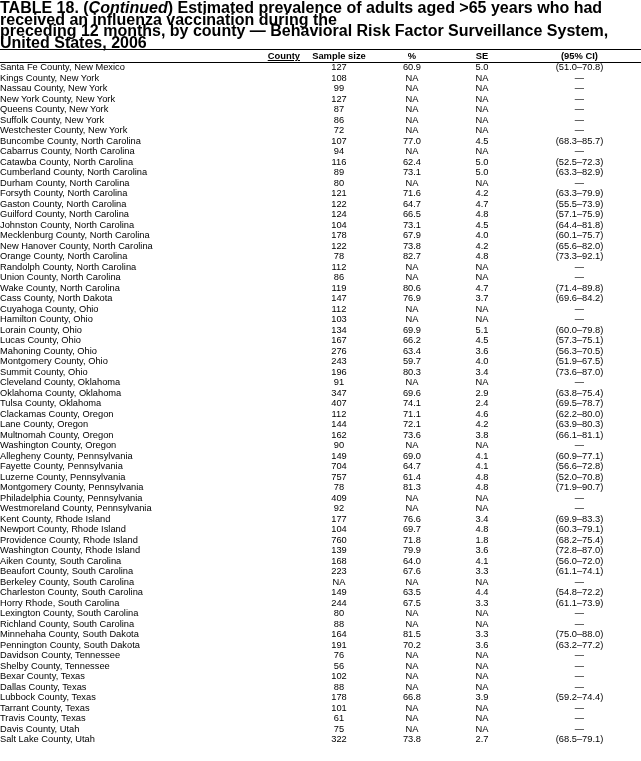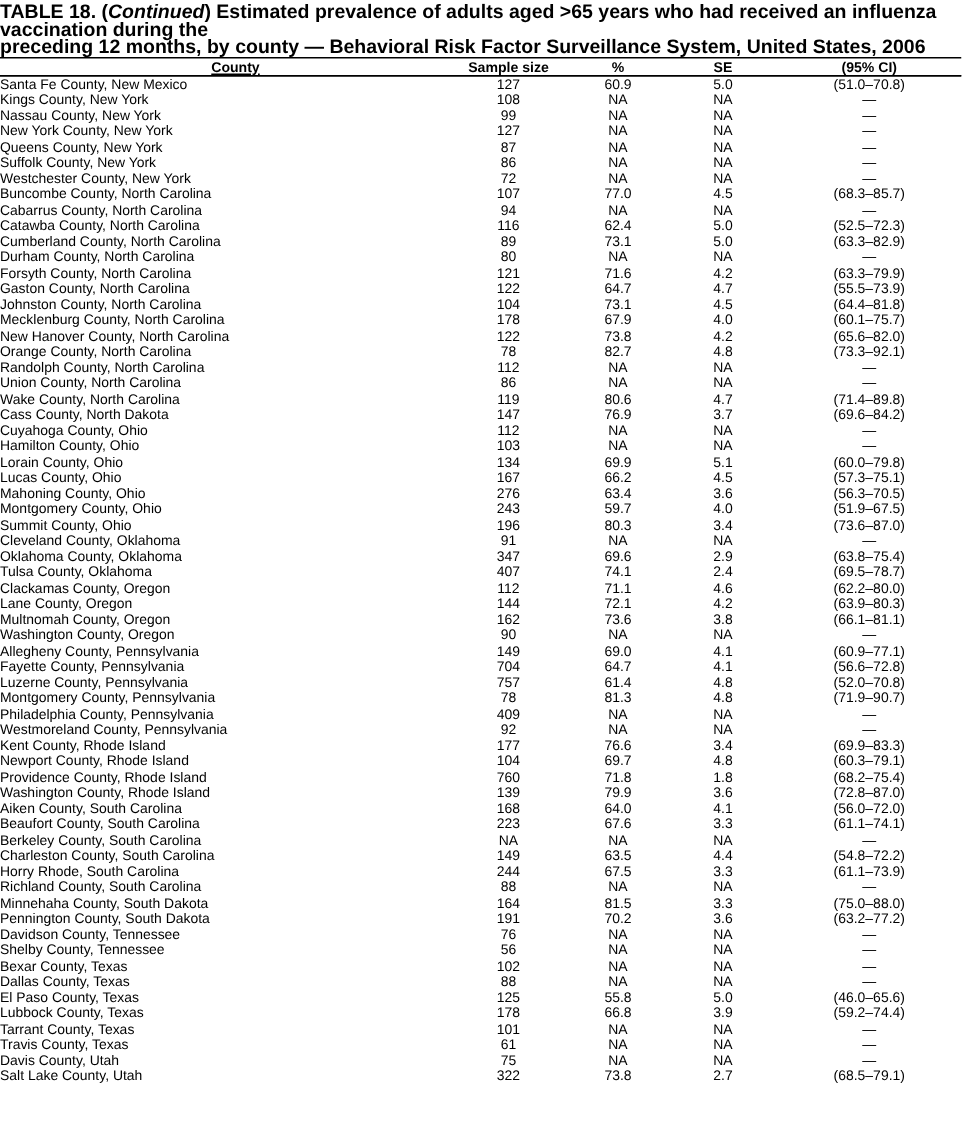--- a/index.html
+++ b/index.html
@@ -13,21 +13,21 @@
     font-family: "Liberation Sans", sans-serif;
     color: #000000;
     overflow: hidden;
   }
   .page {
     width: 641px;
     padding: 0;
     box-sizing: border-box;
   }
   .caption {
-    font-size: 13px;
+    font-size: 16px;
     font-weight: bold;
     line-height: 11.5px;
     padding: 2px 0 1px 0;
     margin: 0 0 0 0;
   }
   .caption .ital {
     font-style: italic;
   }
   table.data {
     width: 641px;
@@ -38,21 +38,21 @@
   }
   table.data thead th {
     font-weight: bold;
     font-size: 9.4px;
     border-top: 1.4px solid #000;
     border-bottom: 1px solid #000;
     padding: 1px 0 1px 0;
     white-space: nowrap;
   }
   table.data thead th.col-county {
-    text-align: center;
+    text-align: right;
     padding-left: 14px;
     text-decoration: underline;
   }
   table.data tbody td {
     padding: 0.3px 0 0.3px 0;
     white-space: nowrap;
     overflow: hidden;
   }
   td.county {
     text-align: left;
@@ -190,20 +190,27 @@
           <td class="ci">(63.3–79.9)</td>
         </tr>
         <tr>
           <td class="county">Gaston County, North Carolina</td>
           <td class="num">122</td>
           <td class="num">64.7</td>
           <td class="num">4.7</td>
           <td class="ci">(55.5–73.9)</td>
         </tr>
         <tr>
+          <td class="county">Guilford County, North Carolina</td>
+          <td class="num">124</td>
+          <td class="num">66.5</td>
+          <td class="num">4.8</td>
+          <td class="ci">(57.1–75.9)</td>
+        </tr>
+        <tr>
           <td class="county">Johnston County, North Carolina</td>
           <td class="num">104</td>
           <td class="num">73.1</td>
           <td class="num">4.5</td>
           <td class="ci">(64.4–81.8)</td>
         </tr>
         <tr>
           <td class="county">Mecklenburg County, North Carolina</td>
           <td class="num">178</td>
           <td class="num">67.9</td>
@@ -449,20 +456,27 @@
           <td class="ci">(54.8–72.2)</td>
         </tr>
         <tr>
           <td class="county">Horry Rhode, South Carolina</td>
           <td class="num">244</td>
           <td class="num">67.5</td>
           <td class="num">3.3</td>
           <td class="ci">(61.1–73.9)</td>
         </tr>
         <tr>
+          <td class="county">Lexington County, South Carolina</td>
+          <td class="num">80</td>
+          <td class="num">NA</td>
+          <td class="num">NA</td>
+          <td class="ci">—</td>
+        </tr>
+        <tr>
           <td class="county">Richland County, South Carolina</td>
           <td class="num">88</td>
           <td class="num">NA</td>
           <td class="num">NA</td>
           <td class="ci">—</td>
         </tr>
         <tr>
           <td class="county">Minnehaha County, South Dakota</td>
           <td class="num">164</td>
           <td class="num">81.5</td>
@@ -496,27 +510,20 @@
           <td class="num">NA</td>
           <td class="num">NA</td>
           <td class="ci">—</td>
         </tr>
         <tr>
           <td class="county">Dallas County, Texas</td>
           <td class="num">88</td>
           <td class="num">NA</td>
           <td class="num">NA</td>
           <td class="ci">—</td>
-        </tr>
-        <tr>
-          <td class="county">El Paso County, Texas</td>
-          <td class="num">125</td>
-          <td class="num">55.8</td>
-          <td class="num">5.0</td>
-          <td class="ci">(46.0–65.6)</td>
         </tr>
         <tr>
           <td class="county">Lubbock County, Texas</td>
           <td class="num">178</td>
           <td class="num">66.8</td>
           <td class="num">3.9</td>
           <td class="ci">(59.2–74.4)</td>
         </tr>
         <tr>
           <td class="county">Tarrant County, Texas</td>

